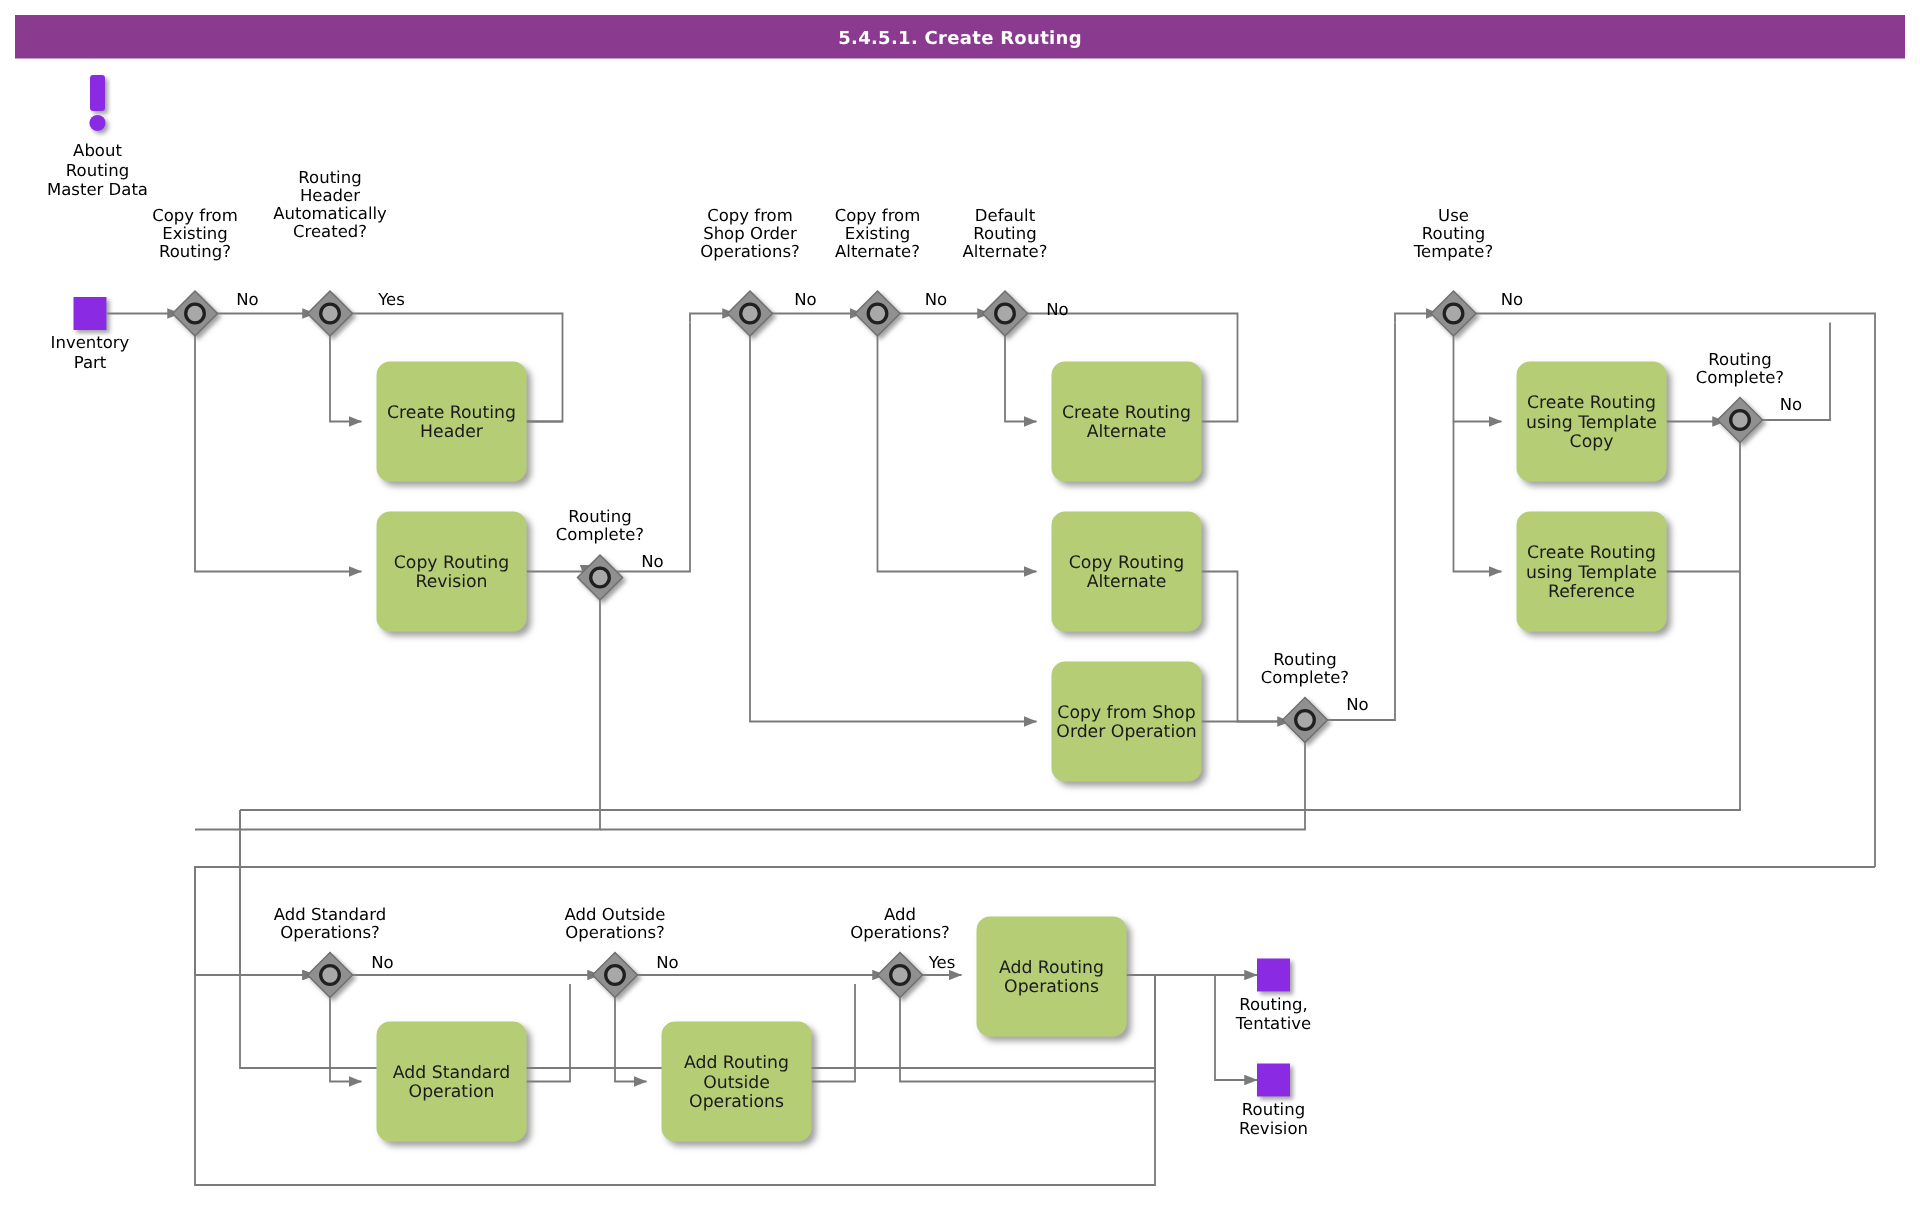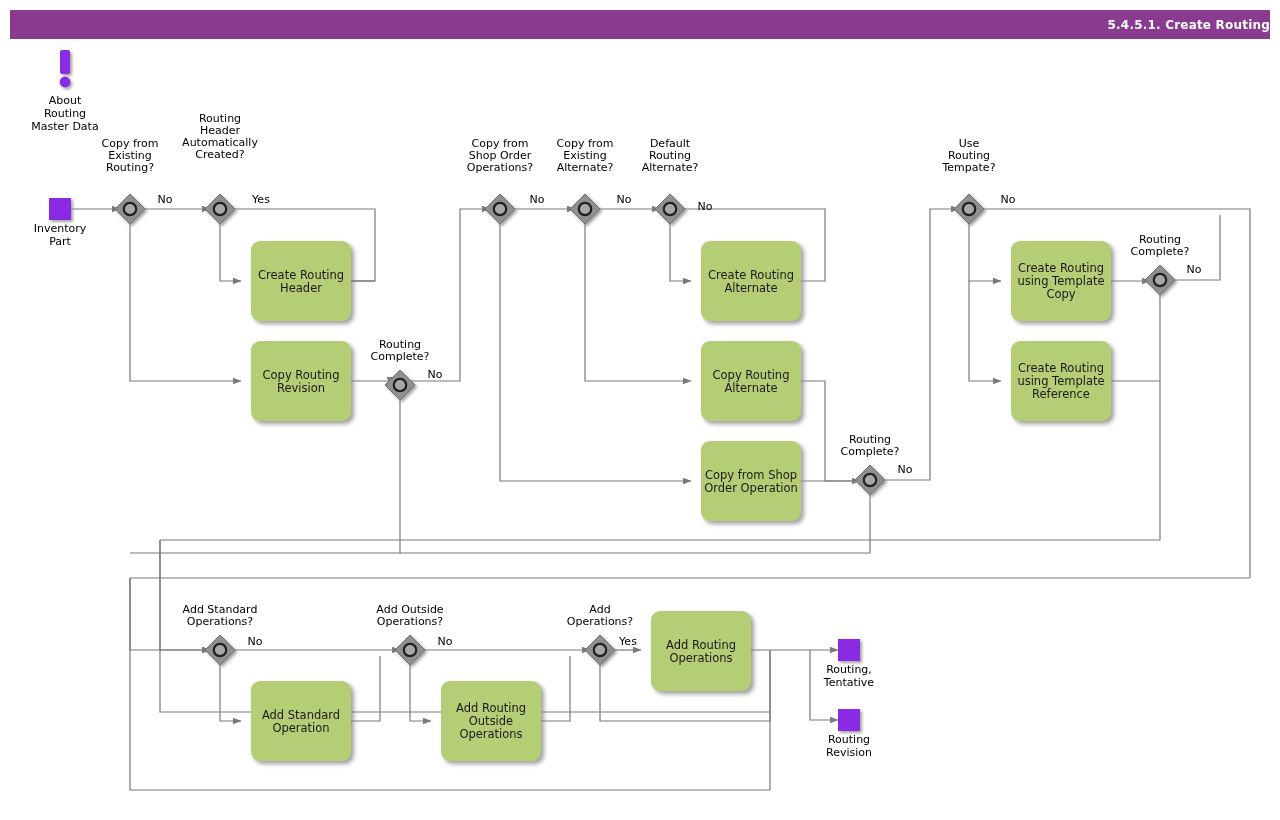--- a/index.html
+++ b/index.html
@@ -3,21 +3,21 @@
 <meta charset="utf-8">
 <style>
   html,body{margin:0;padding:0;background:#ffffff;}
   body{
     width:1280px;height:820px;position:relative;overflow:hidden;
     font-family:"DejaVu Sans", sans-serif;
   }
   #titlebar{
     position:absolute;left:10px;top:10px;width:1260px;height:29px;
     background:#8a3a8f;color:#ffffff;
-    display:flex;align-items:center;justify-content:flex-end;
+    display:flex;align-items:center;justify-content:center;
     font-size:12px;font-weight:bold;letter-spacing:.2px;
     font-family:"DejaVu Sans", sans-serif;
   }
   #canvas{position:absolute;left:0;top:0;width:1280px;height:820px;}
   .lbl{font-size:11px;fill:#000000;font-family:"DejaVu Sans", sans-serif;}
   .lbl-task{font-size:11.5px;fill:#1a1a1a;font-family:"DejaVu Sans", sans-serif;}
   .lbl-flow{font-size:11px;fill:#000000;font-family:"DejaVu Sans", sans-serif;}
   .conn{fill:none;stroke:#7a7a7a;stroke-width:1.2;}
   .task-rect{fill:#b5cd75;stroke:none;}
   .gw-dia{fill:#909090;stroke:#6f6f6f;stroke-width:1;}

